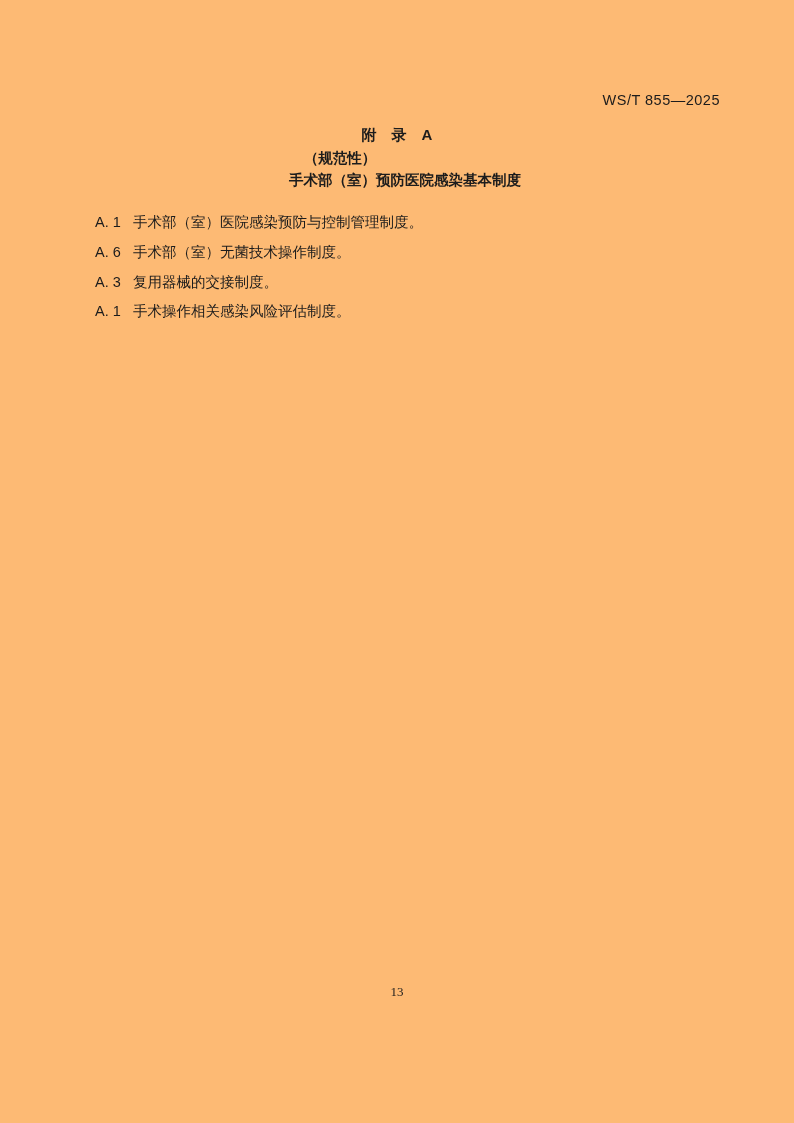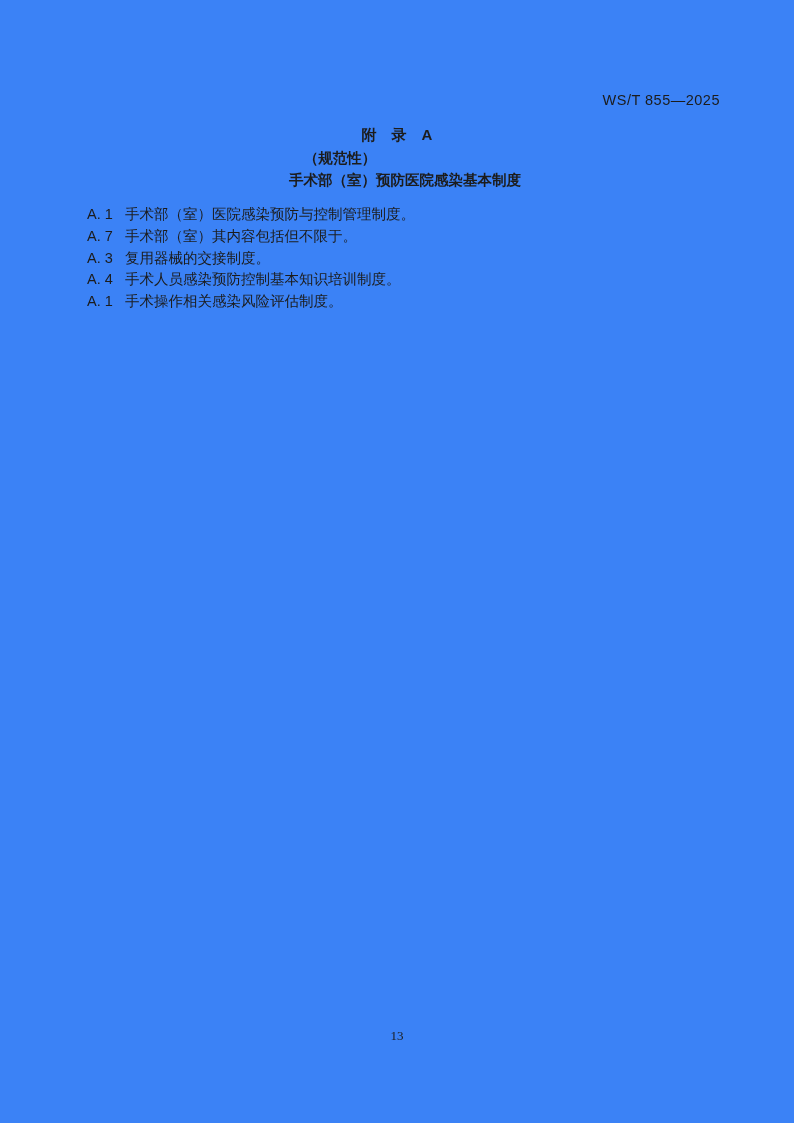--- a/index.html
+++ b/index.html
@@ -11,21 +11,21 @@
     width: 794px;
     height: 1123px;
     position: relative;
     font-family: "Liberation Sans", sans-serif;
     color: #1c1c1c;
     overflow: hidden;
   }
   .page {
     position: absolute;
     inset: 0;
-    background: #3b82f6;
+    background: #fdba74;
   }
   .std-code {
     position: absolute;
     top: 91px;
     right: 74px;
     font-size: 14.5px;
     line-height: 18px;
     font-weight: 500;
     letter-spacing: 0.5px;
     white-space: nowrap;
@@ -61,33 +61,33 @@
     font-weight: bold;
     padding-left: 8px;
   }
   .clauses {
     position: absolute;
     top: 204px;
     left: 87px;
     width: 626px;
   }
   .clause {
-    margin: 0;
+    margin: 8px;
     font-size: 14.5px;
     line-height: 21.8px;
     text-align: justify;
     text-justify: inter-ideograph;
   }
   .clause-num {
     margin-right: 0.85em;
     white-space: nowrap;
   }
   .page-number {
     position: absolute;
-    top: 1027px;
+    top: 983px;
     left: 0;
     width: 794px;
     text-align: center;
     font-family: "Liberation Serif", serif;
     font-size: 13px;
     line-height: 18px;
   }
 </style>
 </head>
 <body>
@@ -99,25 +99,24 @@
   <div class="apx-heading">附　录　A</div>
 
   <div class="apx-subheading">（规范性）</div>
 
   <div class="apx-title">手术部（室）预防医院感染基本制度</div>
 
   <div class="clauses">
 
     <p class="clause"><span class="clause-num">A. 1</span><span>手术部（室）医院感染预防与控制管理制度。</span></p>
 
-    <p class="clause"><span class="clause-num">A. 7</span><span>手术部（室）其内容包括但不限于。</span></p>
+    <p class="clause"><span class="clause-num">A. 6</span><span>手术部（室）无菌技术操作制度。</span></p>
 
     <p class="clause"><span class="clause-num">A. 3</span><span>复用器械的交接制度。</span></p>
 
-    <p class="clause"><span class="clause-num">A. 4</span><span>手术人员感染预防控制基本知识培训制度。</span></p>
 
     <p class="clause"><span class="clause-num">A. 1</span><span>手术操作相关感染风险评估制度。</span></p>
 
 
 
   </div>
 
   <div class="page-number">13</div>
 
 </div>

